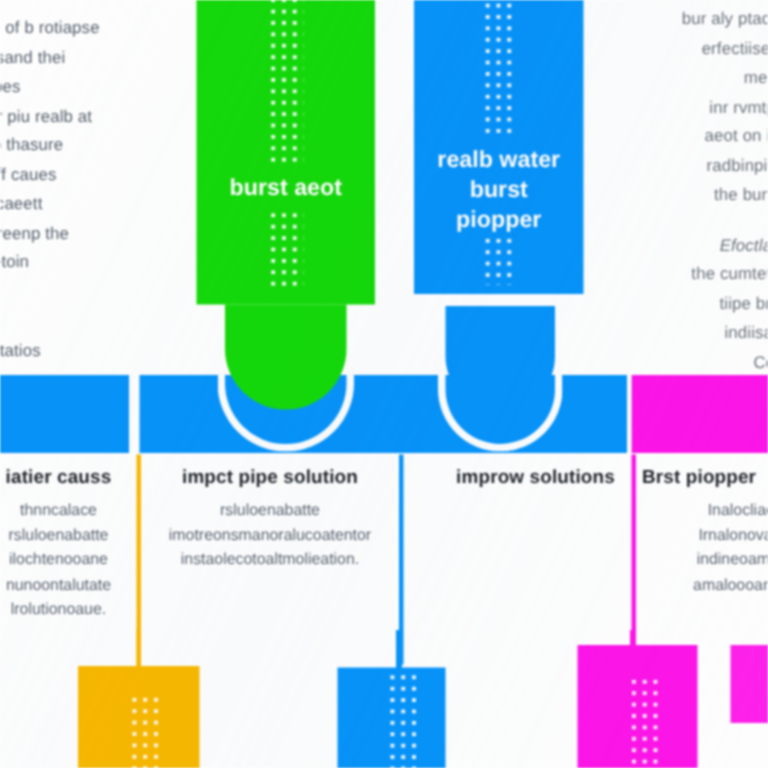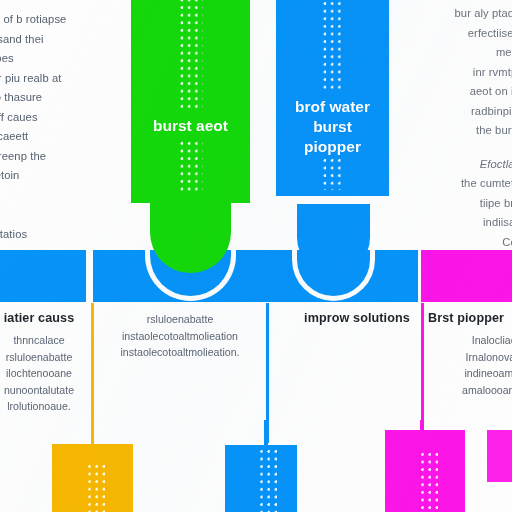--- a/index.html
+++ b/index.html
@@ -208,43 +208,44 @@
 
   <div class="pipe" id="pipe-green">
     <div class="dots" style="top:-4px; width:23px; height:118px;"></div>
     <div class="pipe-label">burst aeot</div>
     <div class="dots" style="top:147px; width:23px; height:50px;"></div>
   </div>
 
   <div class="pipe" id="pipe-blue">
     <div class="dots" style="top:-6px; width:21px; height:104px;"></div>
     <div class="pipe-label">
-      <div>brof water</div>
+      <div>realb water</div>
       <div>burst</div>
       <div>piopper</div>
     </div>
     <div class="dots" style="top:166px; width:21px; height:32px;"></div>
   </div>
 
   <div class="col-rule" style="left:91px;  top:303px; height:140px; background:#f5b80a;"></div>
   <div class="col-rule" style="left:266px; top:303px; height:140px; background:#0d92f2;"></div>
   <div class="col-rule" style="left:421px; top:303px; height:140px; background:#f418e0;"></div>
 
   <div class="sec" id="section-causes" style="left:-34px; top:311px; width:146px;">
     <h3>iatier causs</h3>
     <p>thnncalace</p>
     <p>rsluloenabatte</p>
     <p>ilochtenooane</p>
     <p>nunoontalutate</p>
     <p>lrolutionoaue.</p>
   </div>
 
   <div class="sec" id="section-impact-pipe" style="left:96px; top:311px; width:168px;">
+    <h3>impct pipe solution</h3>
     <p>rsluloenabatte</p>
-    <p>instaolecotoaltmolieation</p>
+    <p>imotreonsmanoralucoatentor</p>
     <p>instaolecotoaltmolieation.</p>
   </div>
 
   <div class="sec" id="section-improve" style="left:284px; top:311px; width:146px;">
     <h3>improw solutions</h3>
   </div>
 
   <div class="sec" id="section-burst-prevention" style="left:428px; top:311px; width:150px;">
     <h3 style="text-align:left;">Brst piopper</h3>
     <p>Inalocliaotom</p>

